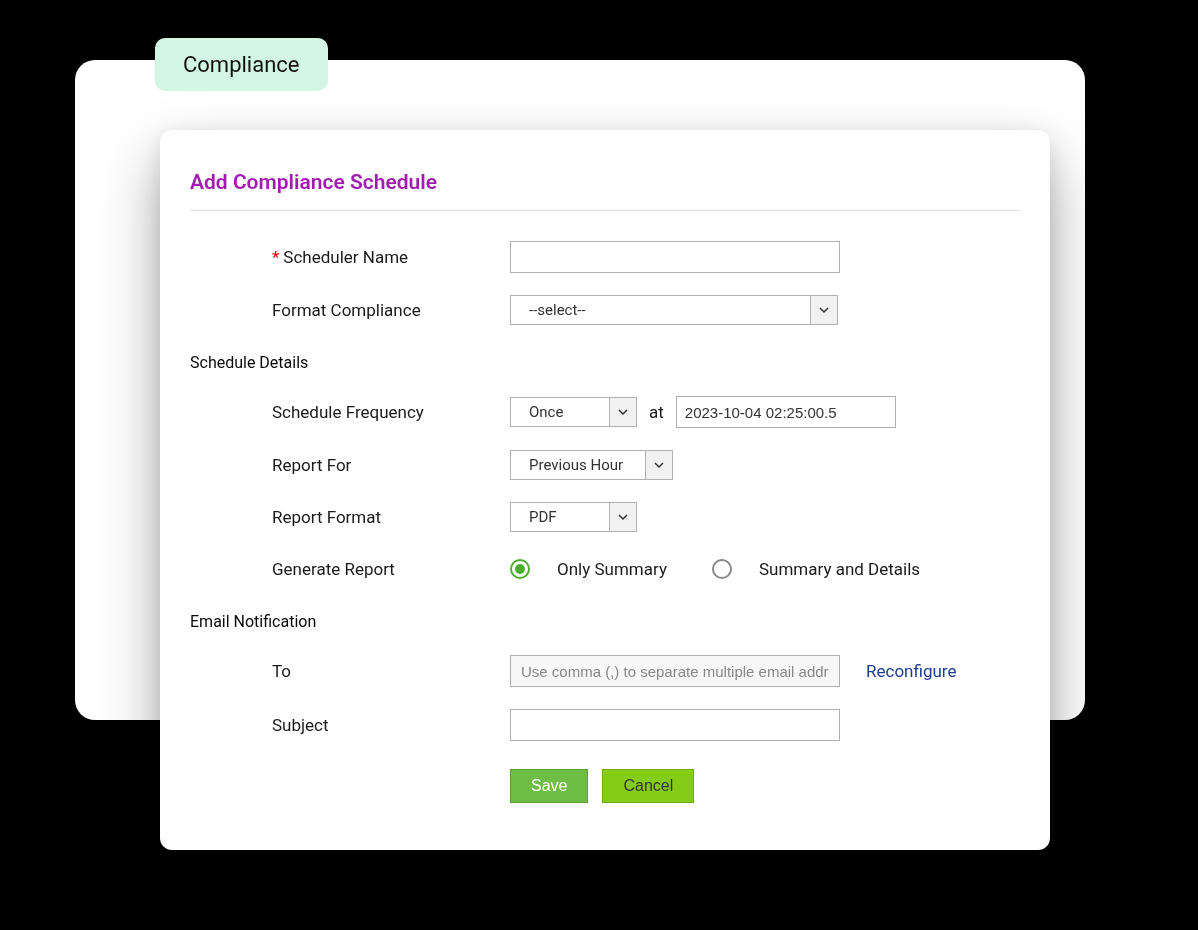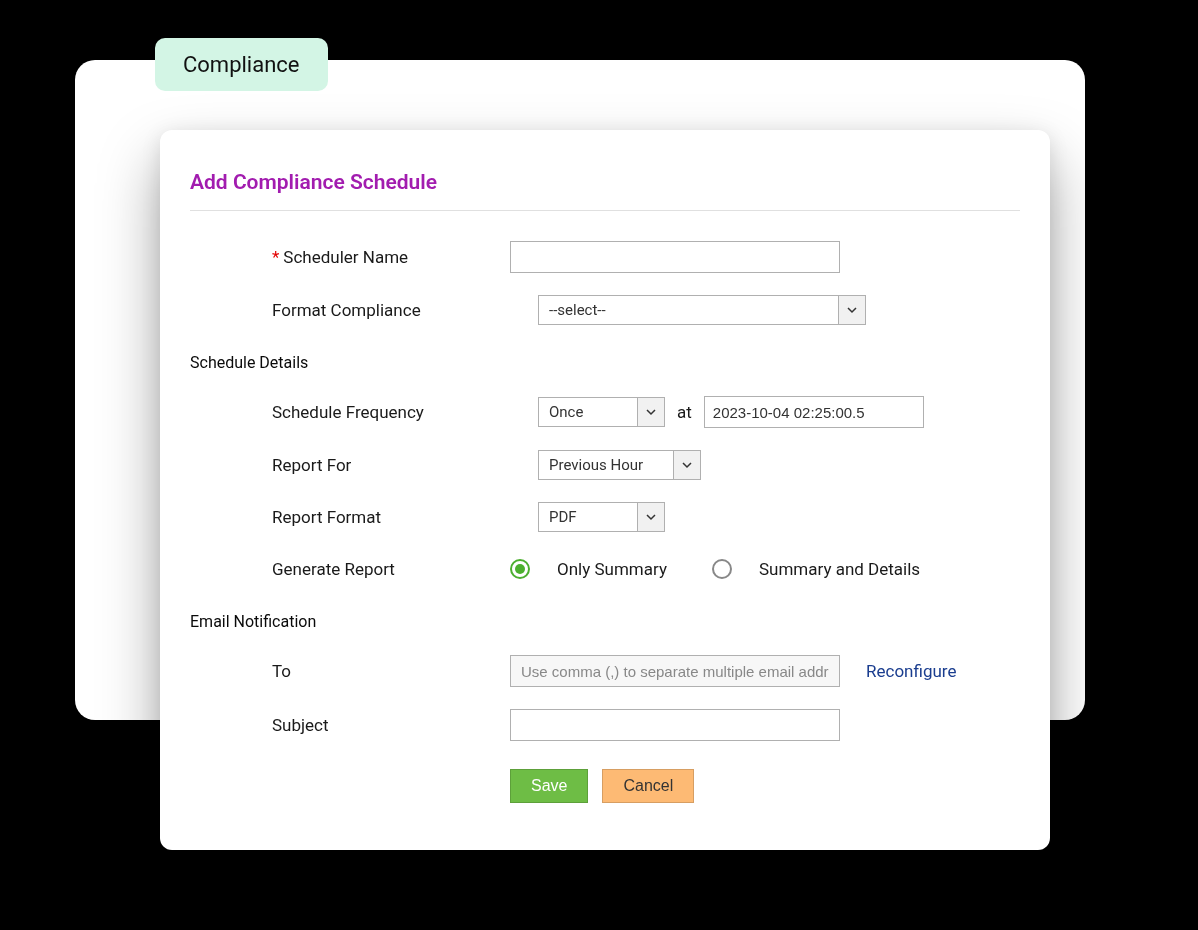--- a/index.html
+++ b/index.html
@@ -84,27 +84,26 @@
     .txt-input.w220 { width: 220px; }
     .sel-wrap {
       position: relative;
       display: flex;
       align-items: stretch;
       height: 30px;
     }
     .sel-body {
       border: 1px solid #b0b0b0;
       border-right: none;
-      padding: 0 10px;
+      padding: 0 18px;
       font-size: 15px;
       display: flex;
       align-items: center;
       background: #fff;
       color: #333;
-      margin-left: 28px;
     }
     .sel-body.w300 { width: 300px; }
     .sel-body.w120 { width: 99px; }
     .sel-body.w125 { width: 135px; }
     .sel-caret {
       width: 28px;
       border: 1px solid #b0b0b0;
       background: #f1f1f1;
       display: flex;
       align-items: center;
@@ -187,21 +186,21 @@
       display: flex;
       align-items: center;
       justify-content: center;
     }
     .btn-save {
       background: #6ebd45;
       color: #fff;
       font-weight: 500;
     }
     .btn-cancel {
-      background: #fdba74;
+      background: #84cc16;
       color: #333;
     }
   </style>
 </head>
 <body>
 
 <div class="outer-card"></div>
 
 <div class="tab-label">
   <span>Compliance</span>

